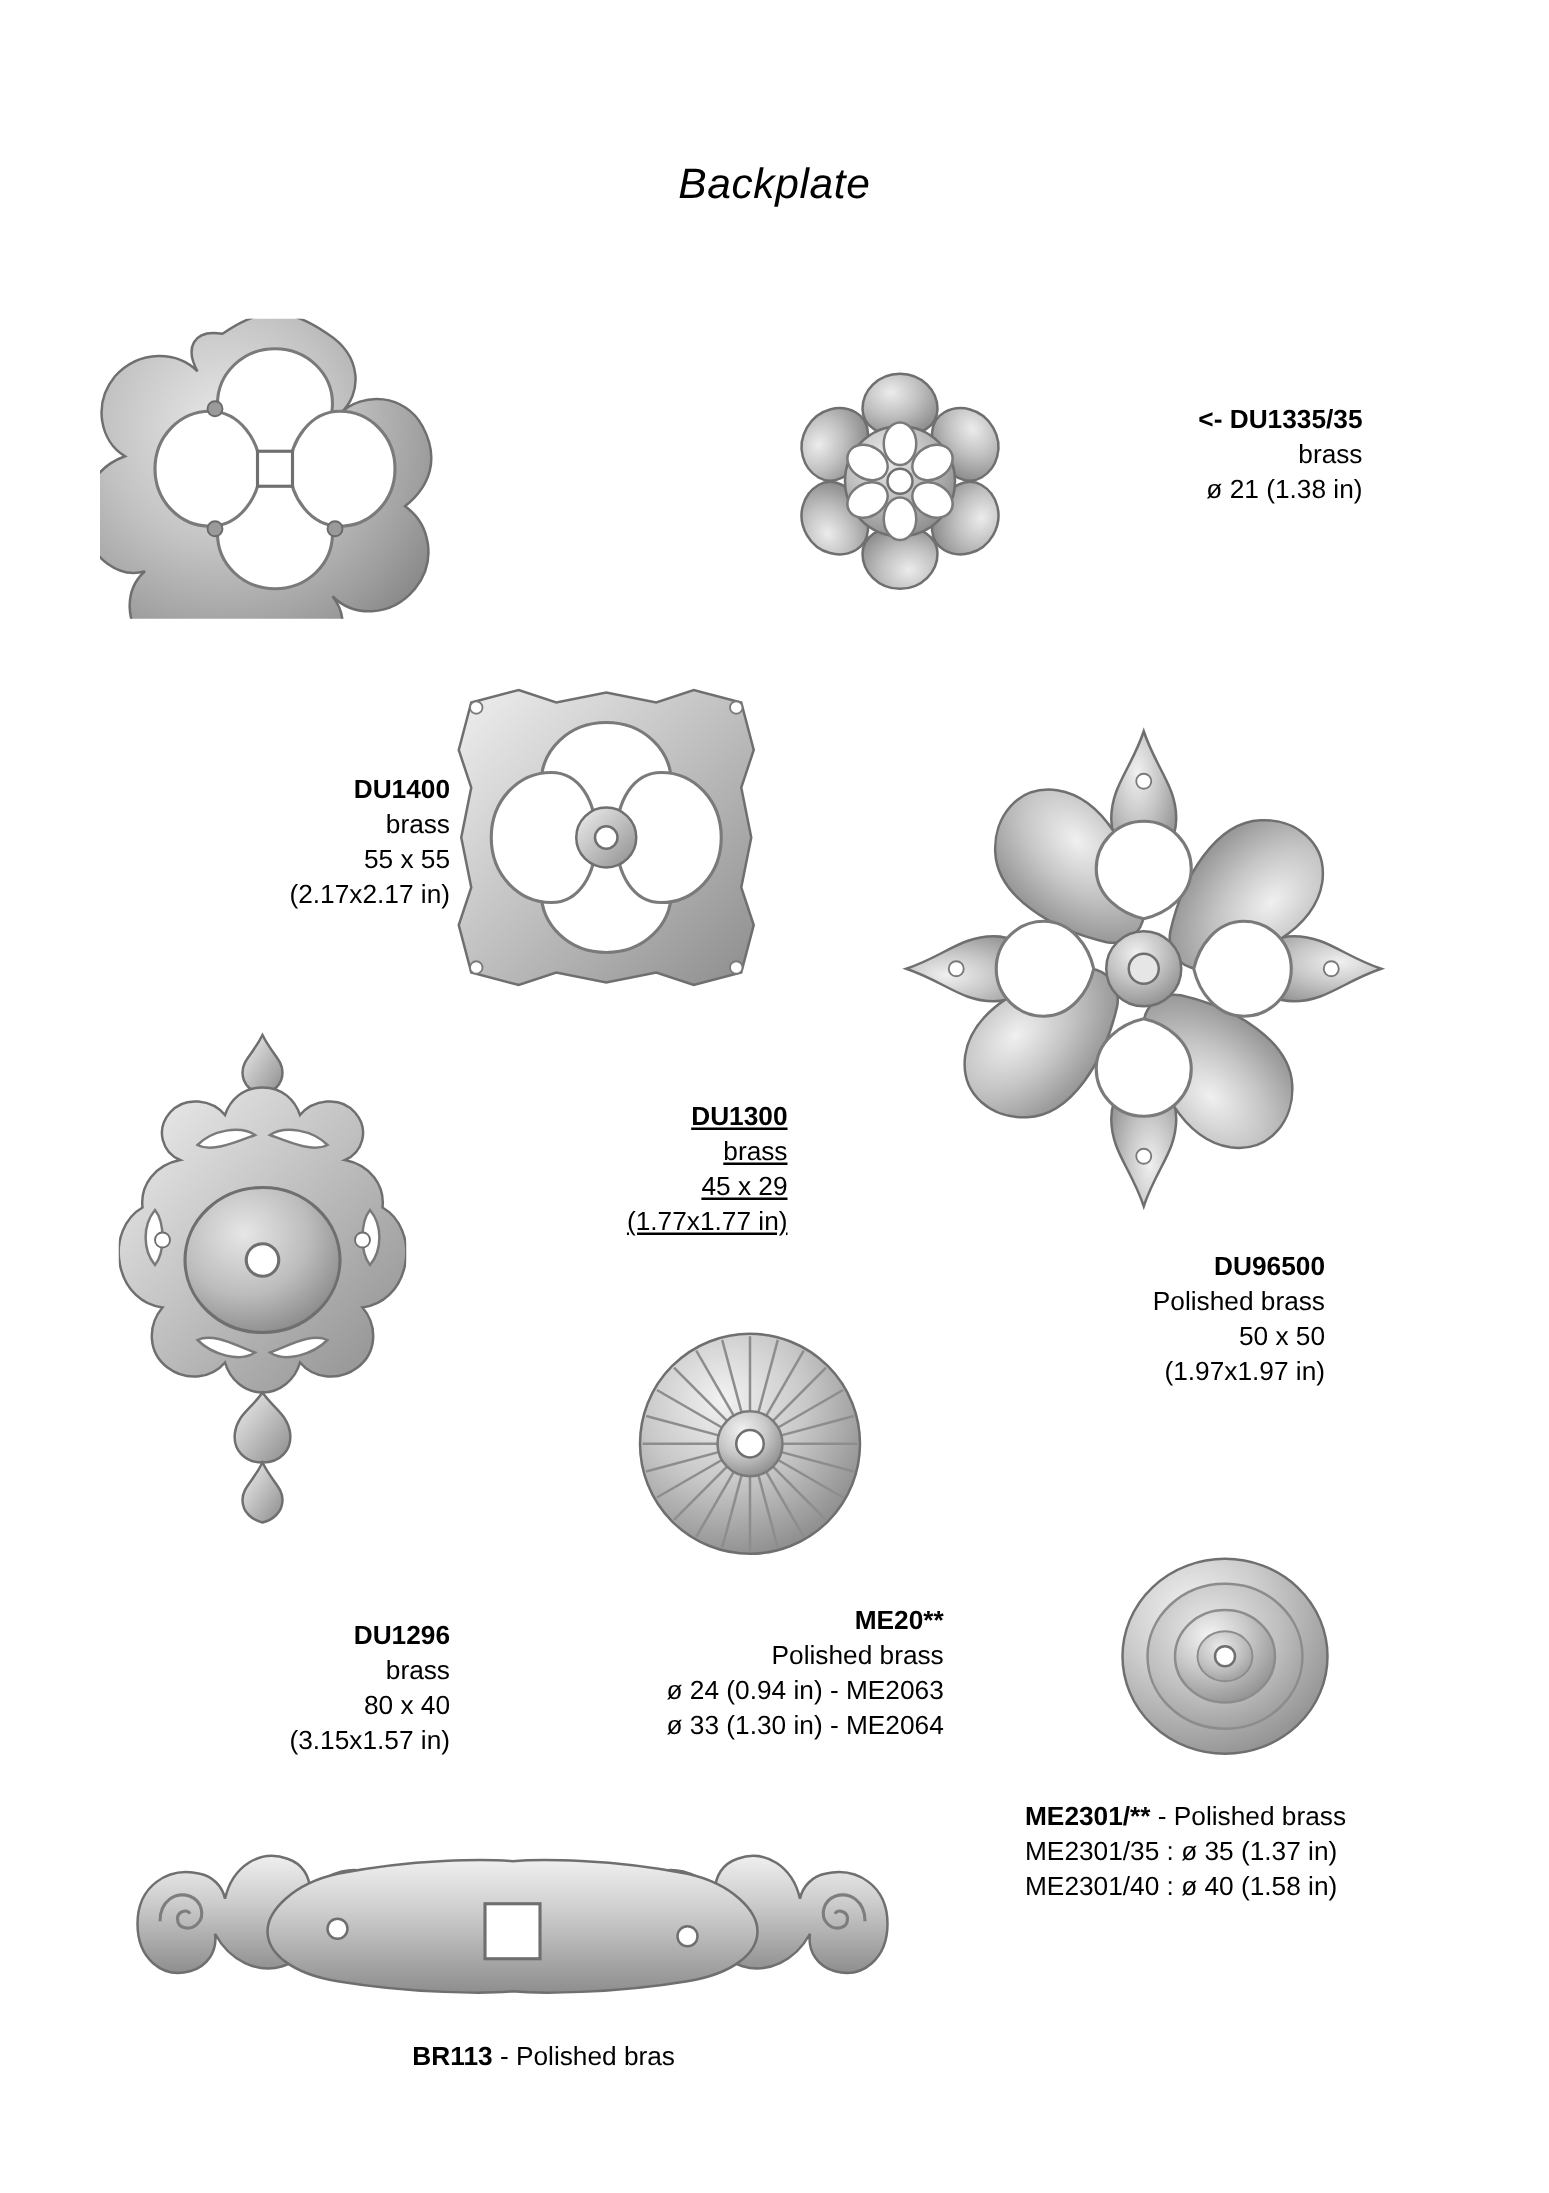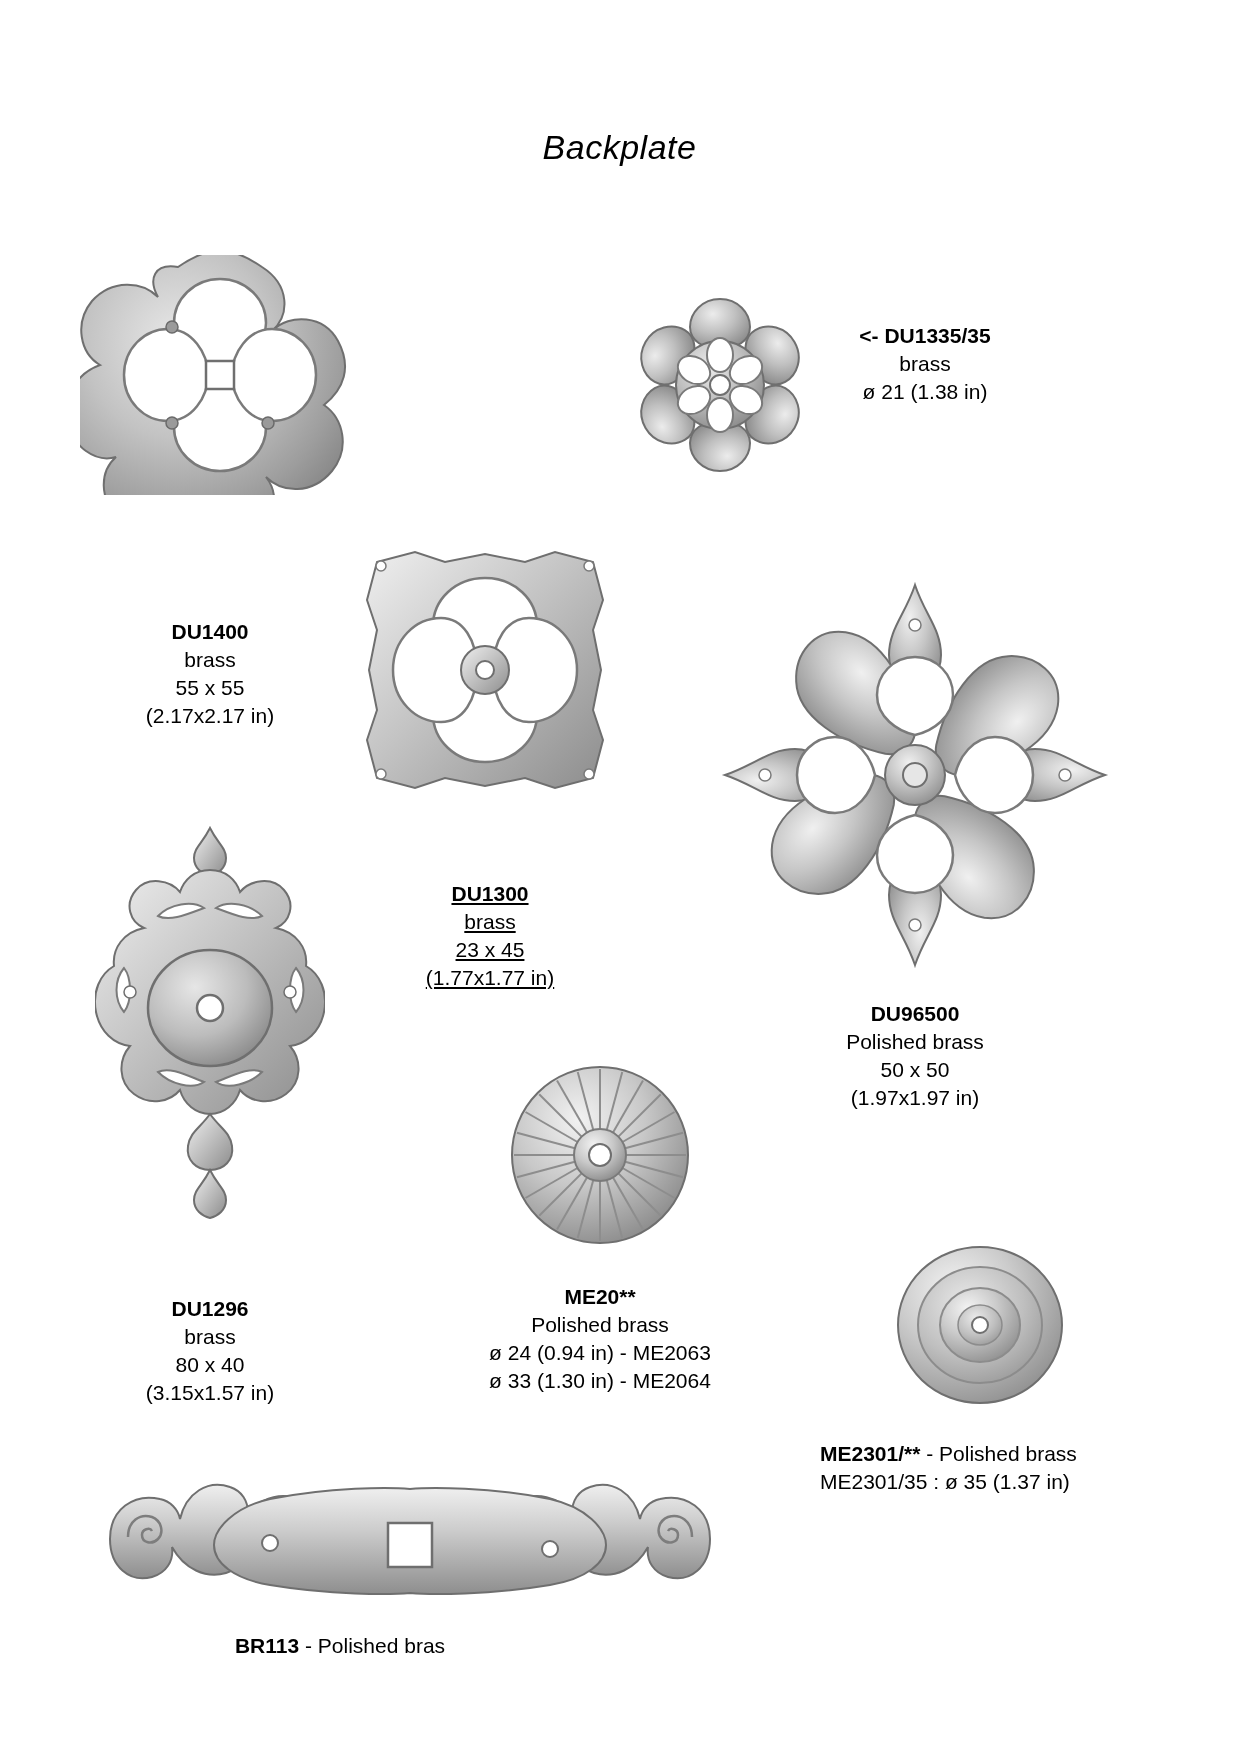--- a/index.html
+++ b/index.html
@@ -20,21 +20,21 @@
     top: 128px;
     left: 0;
     width: 1239px;
     text-align: center;
     font-style: italic;
     font-size: 34px;
     letter-spacing: 0.5px;
   }
   .caption {
     position: absolute;
-    text-align: center;
+    text-align: right;
     font-size: 21px;
     line-height: 28px;
     white-space: nowrap;
   }
   .caption.left-align {
     text-align: left;
   }
   .caption .code {
     font-weight: bold;
   }
@@ -172,21 +172,21 @@
         <circle cx="-104" cy="104" r="5"></circle>
         <circle cx="104" cy="104" r="5"></circle>
       </g>
     </g>
   </svg>
 </div>
 
 <div class="caption" style="left:350px; top:880px; width:280px;text-decoration:underline;">
   <div class="code">DU1300</div>
   <div>brass</div>
-  <div>23 x 45</div>
+  <div>45 x 29</div>
   <div>(1.77x1.77 in)</div>
 </div>
 
 <div class="item" style="left:700px; top:575px; width:430px; height:400px;">
   <svg class="art" width="430" height="400" viewBox="0 0 430 400">
     <defs>
       <radialGradient id="g4" cx="40%" cy="30%" r="78%">
         <stop offset="0%" stop-color="#f0f0f0"></stop>
         <stop offset="45%" stop-color="#c6c6c6"></stop>
         <stop offset="100%" stop-color="#8a8a8a"></stop>
@@ -367,20 +367,21 @@
       <circle cx="0" cy="0" r="8" fill="#ffffff" stroke="#6f6f6f" stroke-width="2"></circle>
     </g>
   </svg>
 </div>
 
 <div class="caption left-align" style="left:820px; top:1440px; width:400px;">
   <div>
     <span class="code">ME2301/**</span><span> - Polished brass</span>
   </div>
   <div>ME2301/35 : ø 35 (1.37 in)</div>
+  <div>ME2301/40 : ø 40 (1.58 in)</div>
 </div>
 
 <div class="item" style="left:60px; top:1455px; width:700px; height:180px;">
   <svg class="art" width="700" height="180" viewBox="0 0 700 180">
     <defs>
       <linearGradient id="g8" x1="0" y1="0" x2="0" y2="1">
         <stop offset="0%" stop-color="#efefef"></stop>
         <stop offset="40%" stop-color="#cccccc"></stop>
         <stop offset="100%" stop-color="#8e8e8e"></stop>
       </linearGradient>

